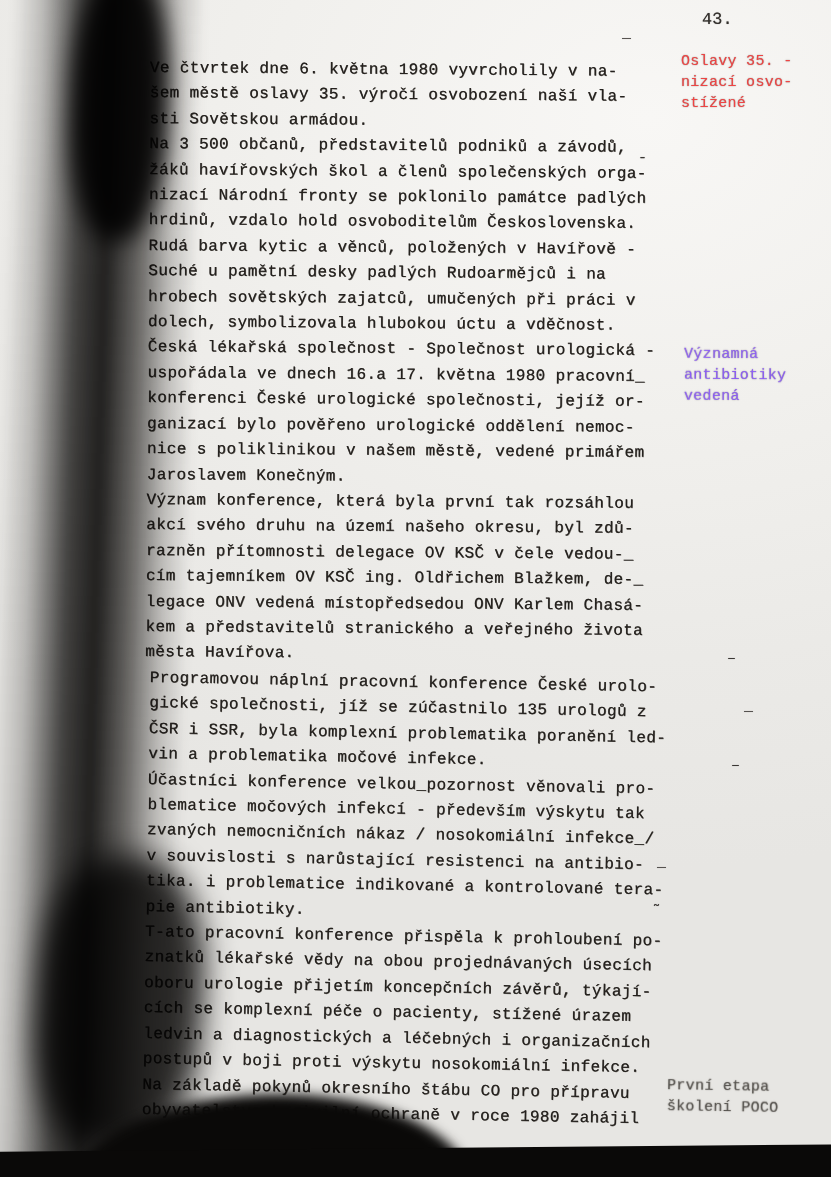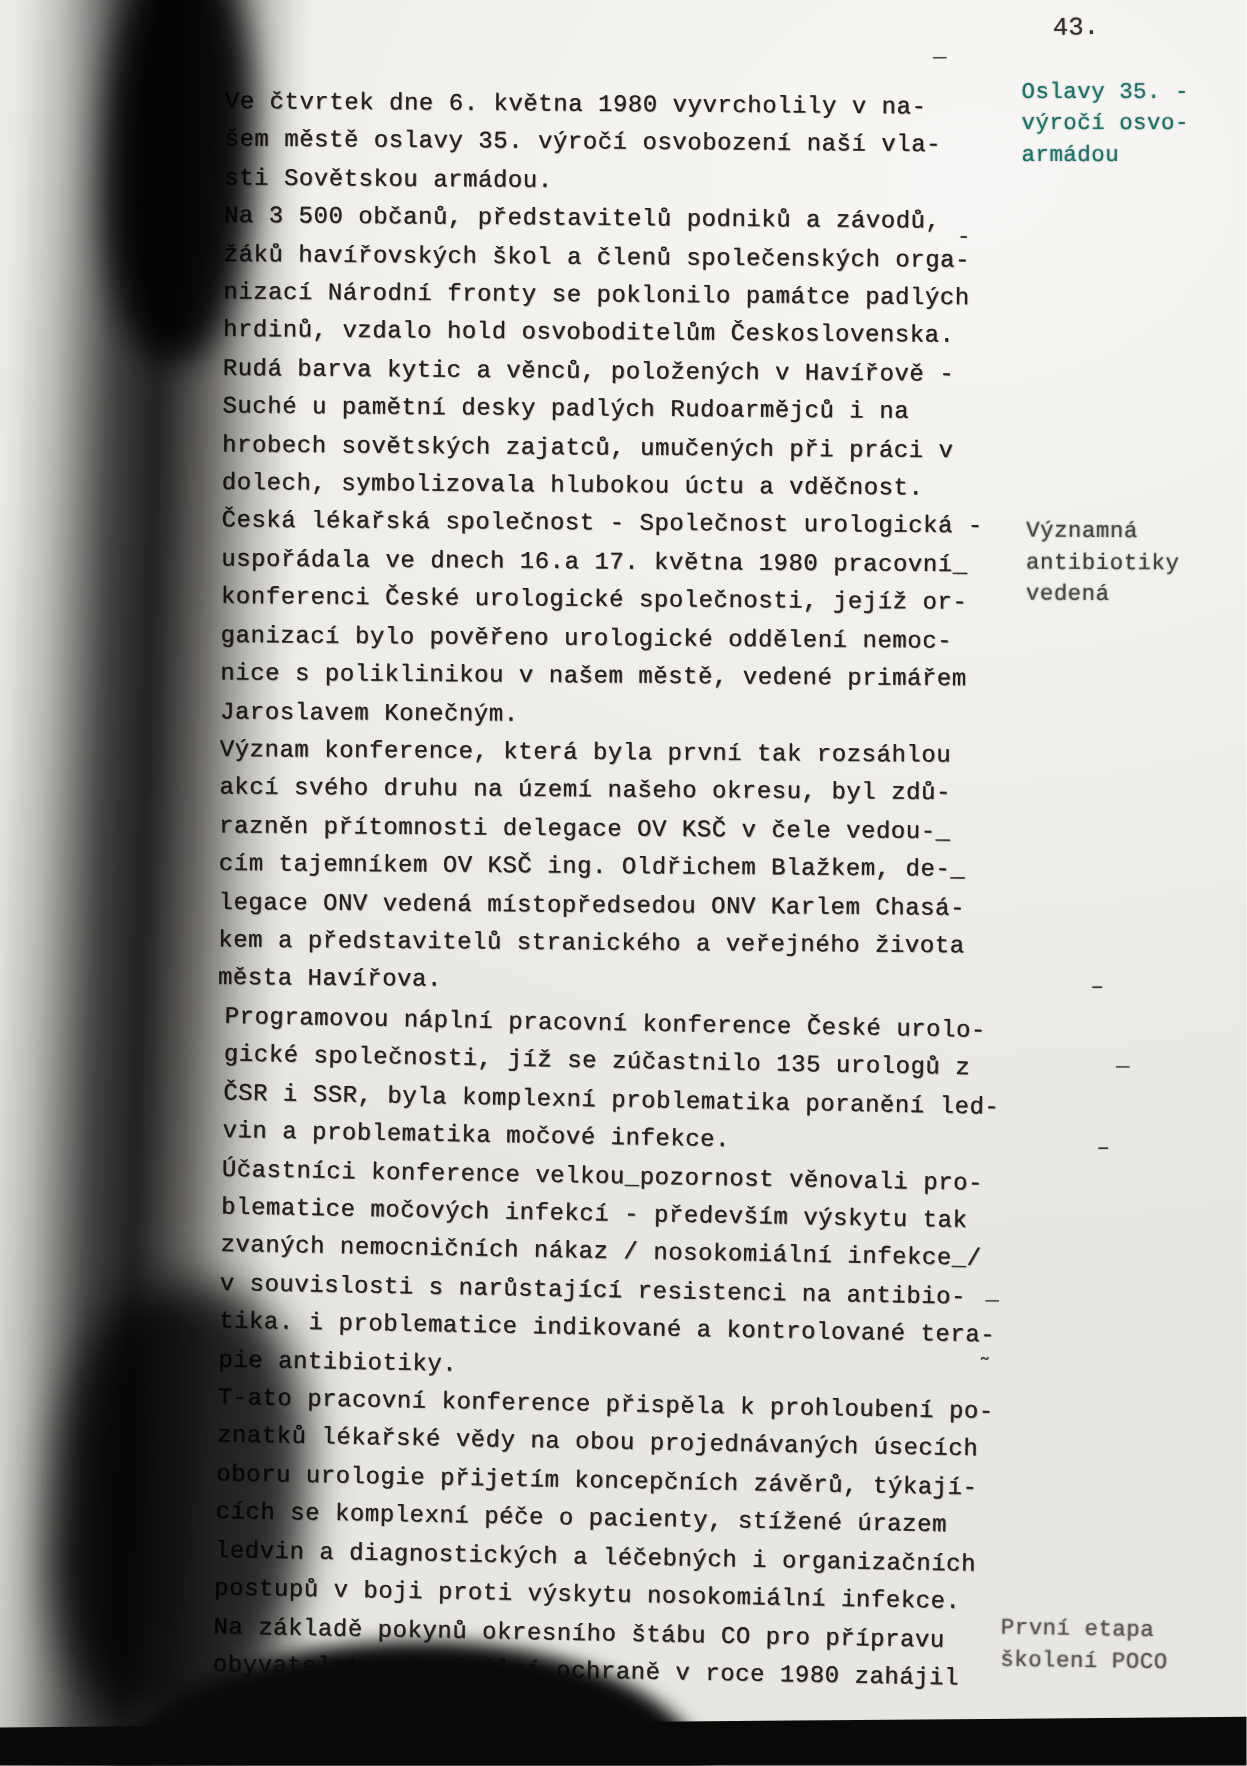--- a/index.html
+++ b/index.html
@@ -21,26 +21,26 @@
   .block-upper{top:56px;transform:rotate(.45deg);transform-origin:left top;}
   .block-lower{top:666px;transform:rotate(1.05deg);transform-origin:left top;}
   
   .page-number{
     position:absolute;left:702px;top:10px;font-size:17px;color:#33302d;
     text-shadow:0 0 .8px rgba(60,55,50,.7);transform:rotate(-1.2deg);z-index:1;
   }
   
   .note{
     position:absolute;font-size:15px;line-height:21px;letter-spacing:.3px;
-    color:#0f766e;text-shadow:0 0 1.2px rgba(110,105,98,.9);
+    color:#ef4444;text-shadow:0 0 1.2px rgba(110,105,98,.9);
     filter:blur(.25px);z-index:1;
   }
   .note .note-line{white-space:pre;}
   .note-1{left:681px;top:51px;}
-  .note-2{left:684px;top:344px;transform:rotate(.3deg);color:#404040;}
+  .note-2{left:684px;top:344px;transform:rotate(.3deg);color:#8b5cf6;}
   .note-3{left:667px;top:1076px;transform:rotate(.9deg);color:#56534f;}
   
   .marks .mark{
     position:absolute;font-size:15px;color:#3a3734;
     text-shadow:0 0 .7px rgba(60,55,50,.8);z-index:1;
   }
   
   .gutter-main{
     position:absolute;left:14px;top:-30px;width:192px;height:1245px;
     transform:rotate(1.6deg);transform-origin:50% 0;
@@ -121,22 +121,22 @@
       <div class="line">oboru urologie přijetím koncepčních závěrů, týkají-</div>
       <div class="line">cích se komplexní péče o pacienty, stížené úrazem</div>
       <div class="line">ledvin a diagnostických a léčebných i organizačních</div>
       <div class="line">postupů v boji proti výskytu nosokomiální infekce.</div>
       <div class="line">Na základě pokynů okresního štábu CO pro přípravu</div>
       <div class="line">obyvatelstva k civilní ochraně v roce 1980 zahájil</div>
     </div>
 
   <div class="note note-1">
       <div class="note-line">Oslavy 35. -</div>
-      <div class="note-line">výročí osvo-</div>
-      <div class="note-line">armádou</div>
+      <div class="note-line">nizací osvo-</div>
+      <div class="note-line">stížené</div>
     </div>
 
   <div class="note note-2">
       <div class="note-line">Významná</div>
       <div class="note-line">antibiotiky</div>
       <div class="note-line">vedená</div>
     </div>
 
   <div class="note note-3">
       <div class="note-line">První etapa</div>

